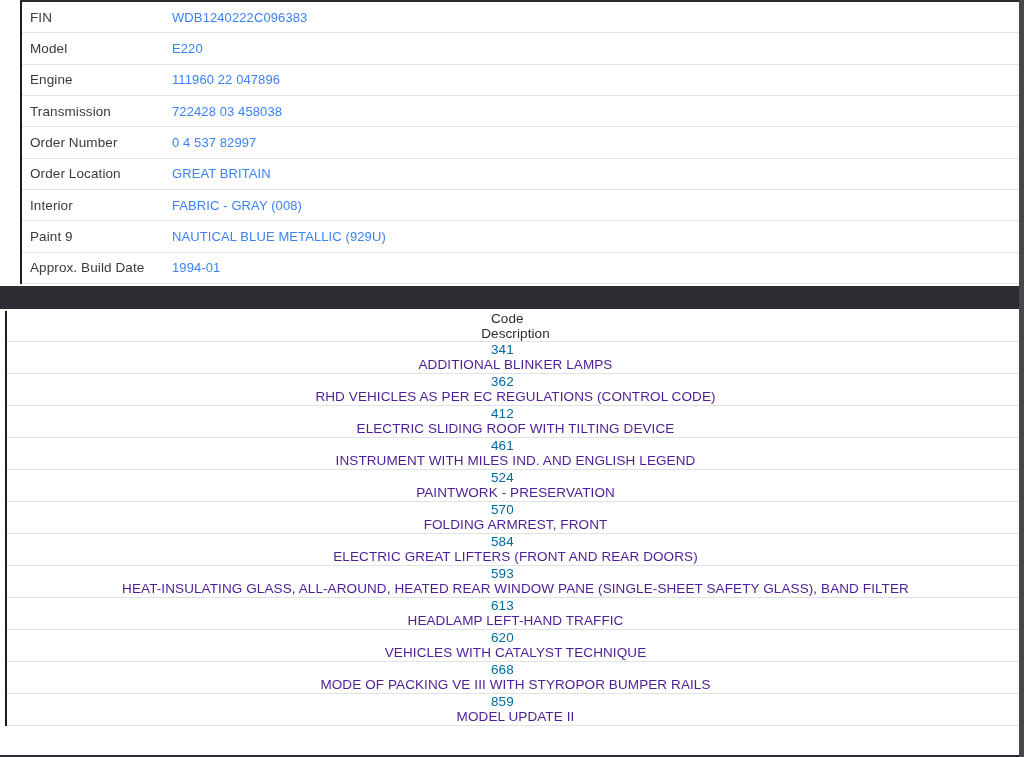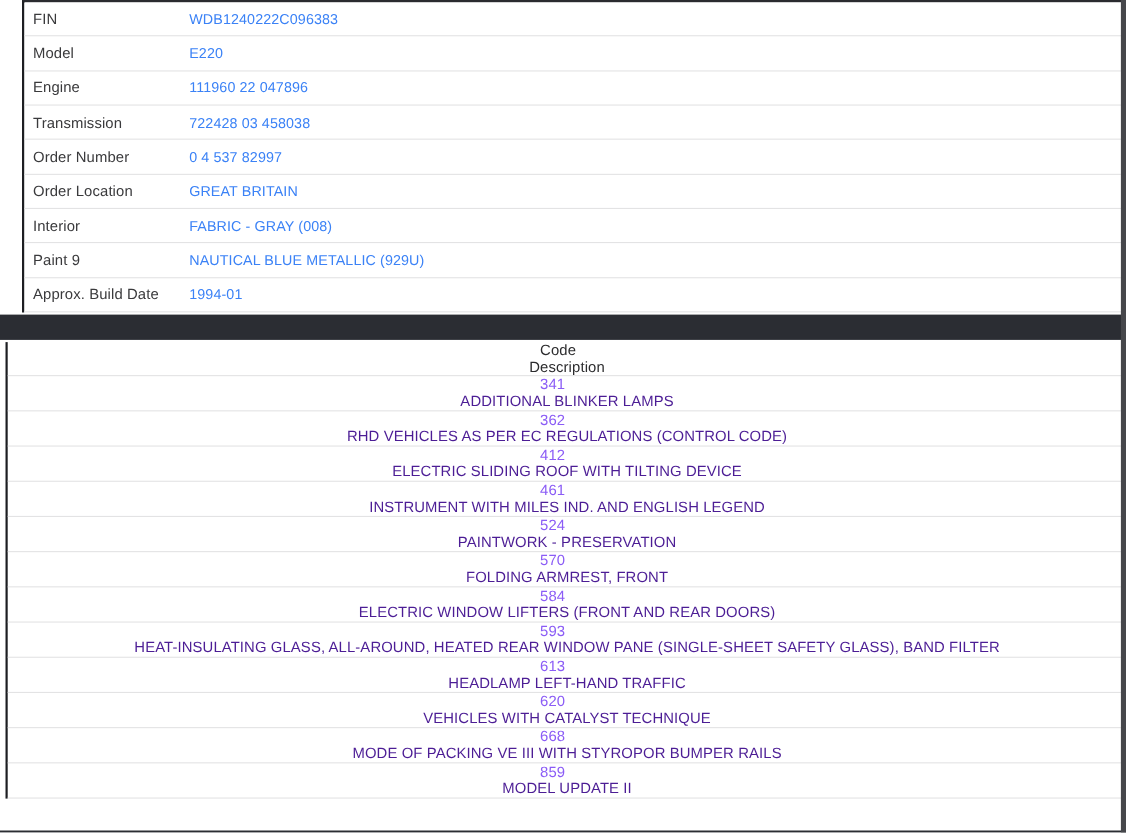--- a/index.html
+++ b/index.html
@@ -62,21 +62,21 @@
     display:flex;
     align-items:center;
     border-bottom:1px solid #e3e3e4;
     flex-direction:column;
   }
   .c-row.c-header { height:31px; }
   .c-code {
     width:67px;
     padding-left:9px;
     font-size:13.5px;
-    color:#8b5cf6;
+    color:#0369a1;
     letter-spacing:0.1px;
     white-space:nowrap;
   }
   .c-desc {
     flex:1;
     font-size:13.5px;
     color:#4c1d95;
     letter-spacing:0.1px;
     white-space:nowrap;
   }
@@ -168,21 +168,21 @@
     <div class="c-row">
       <div class="c-code">524</div>
       <div class="c-desc">PAINTWORK - PRESERVATION</div>
     </div>
     <div class="c-row">
       <div class="c-code">570</div>
       <div class="c-desc">FOLDING ARMREST, FRONT</div>
     </div>
     <div class="c-row">
       <div class="c-code">584</div>
-      <div class="c-desc">ELECTRIC WINDOW LIFTERS (FRONT AND REAR DOORS)</div>
+      <div class="c-desc">ELECTRIC GREAT LIFTERS (FRONT AND REAR DOORS)</div>
     </div>
     <div class="c-row">
       <div class="c-code">593</div>
       <div class="c-desc">HEAT-INSULATING GLASS, ALL-AROUND, HEATED REAR WINDOW PANE (SINGLE-SHEET SAFETY GLASS), BAND FILTER</div>
     </div>
     <div class="c-row">
       <div class="c-code">613</div>
       <div class="c-desc">HEADLAMP LEFT-HAND TRAFFIC</div>
     </div>
     <div class="c-row">

